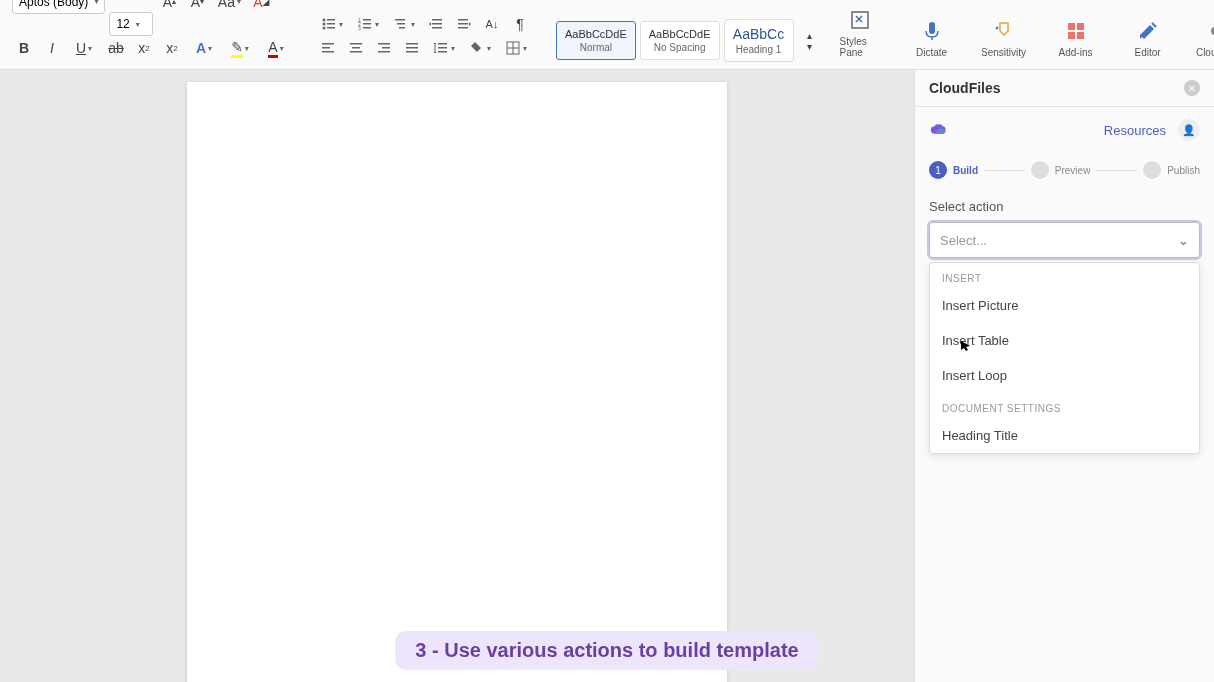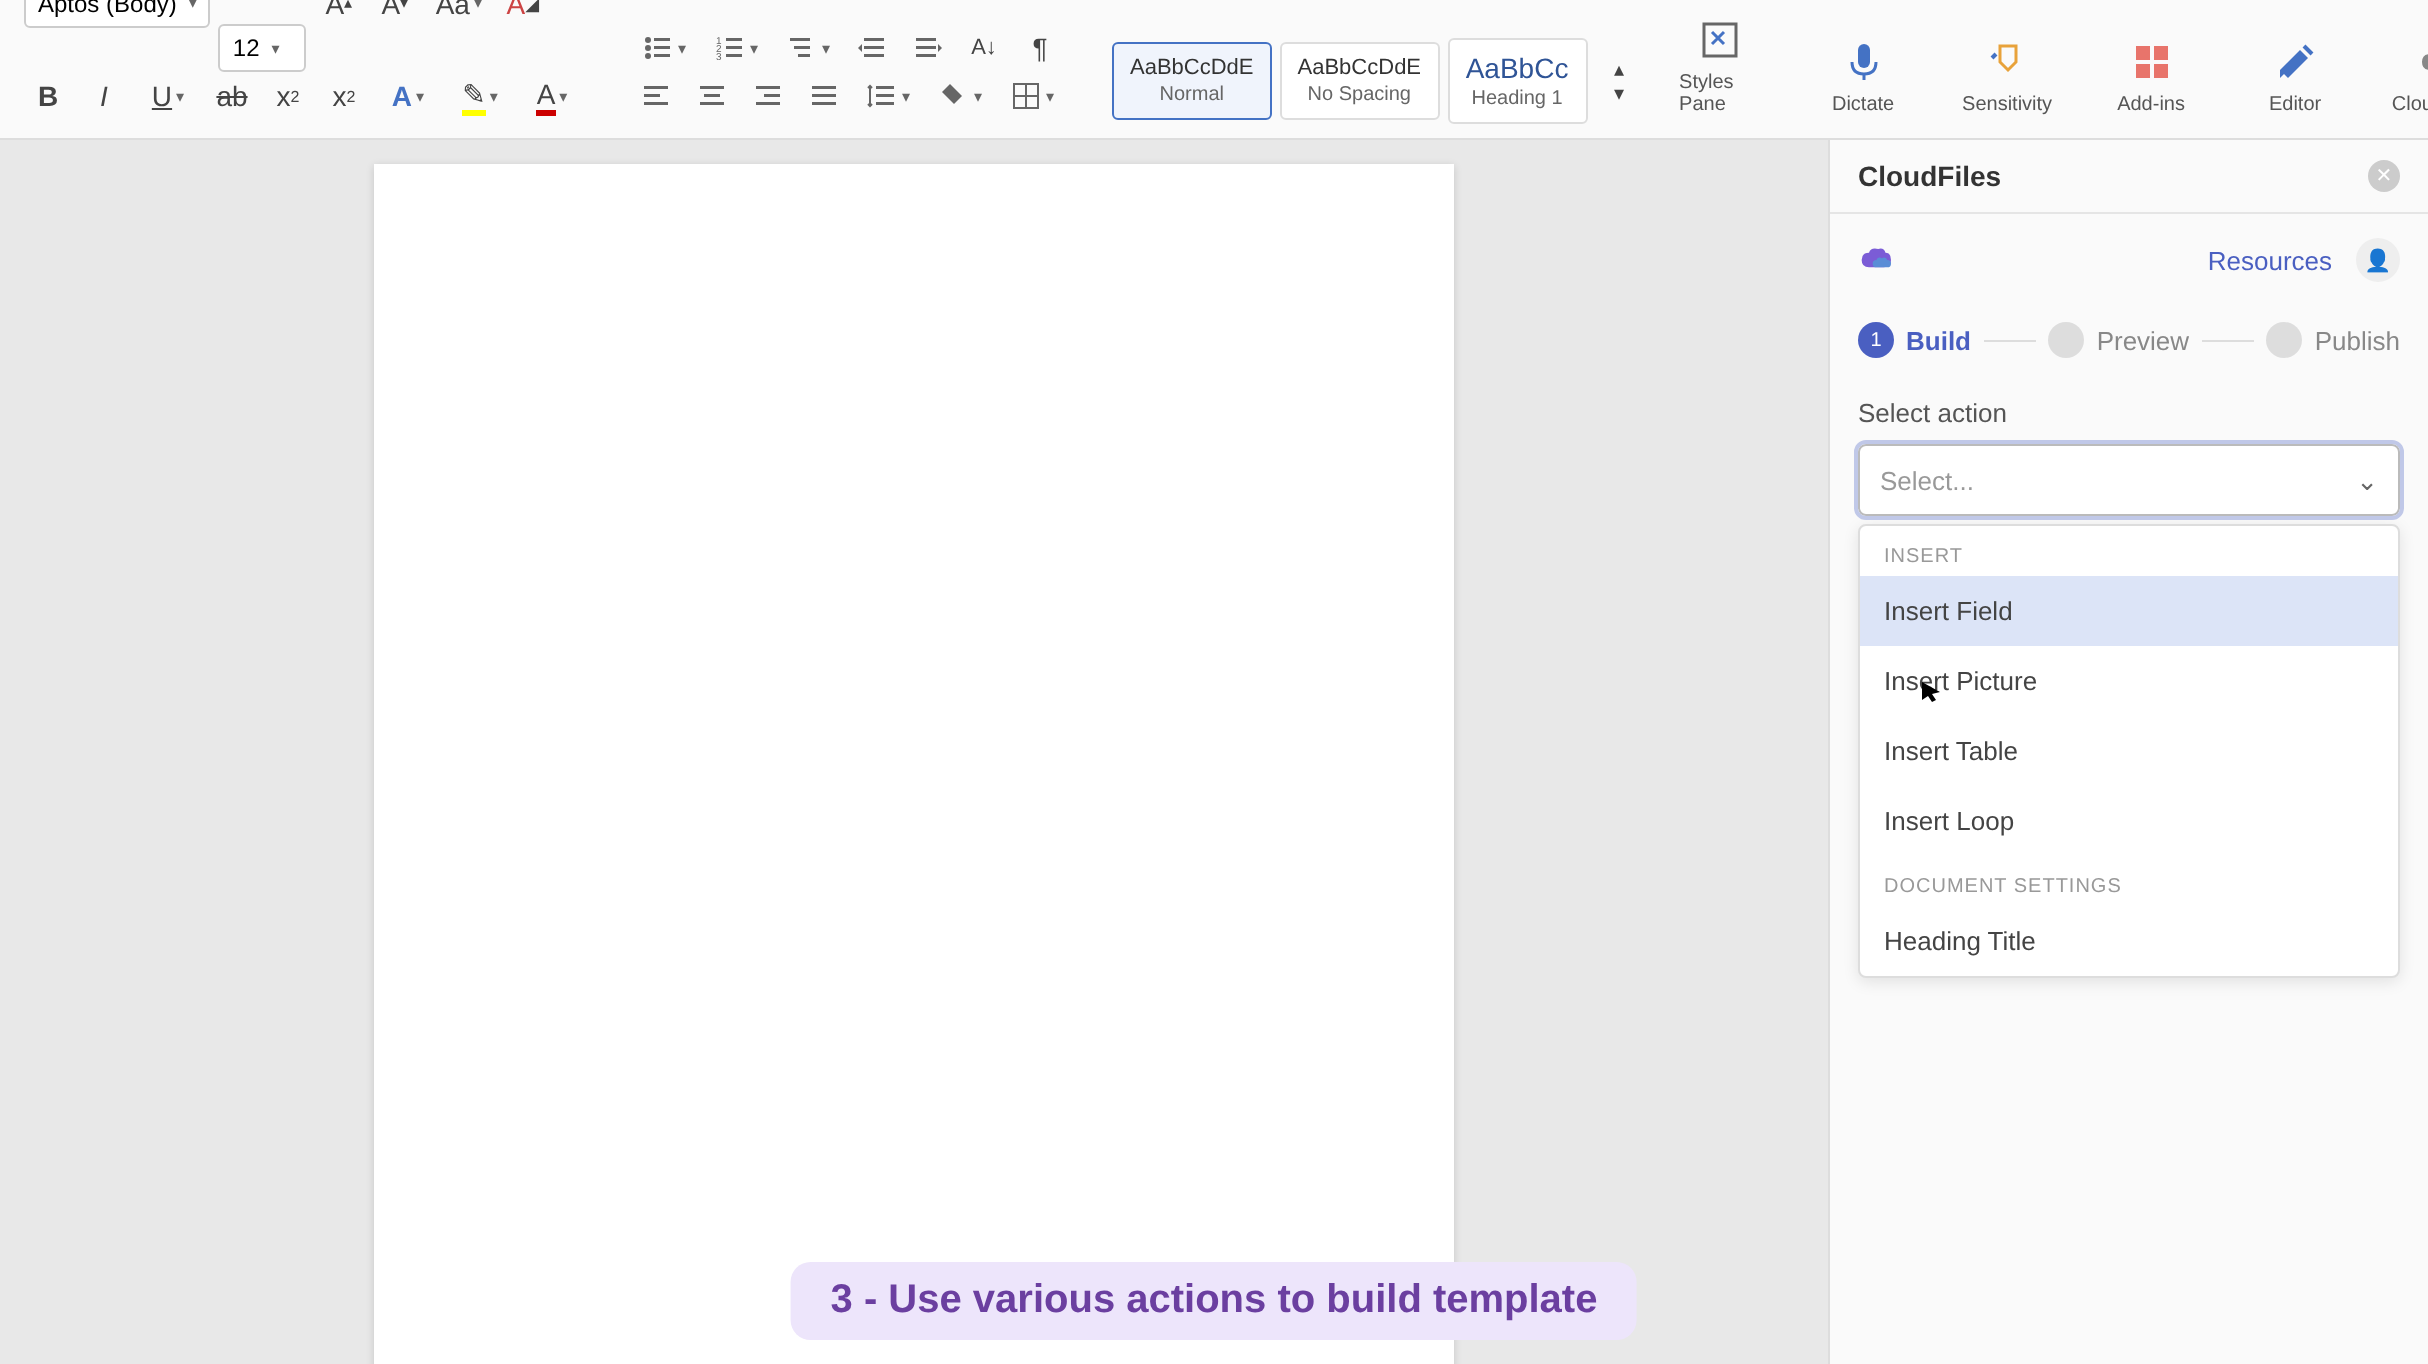--- a/index.html
+++ b/index.html
@@ -43,21 +43,21 @@
 .panel-topbar { display: flex; align-items: center; gap: 12px; margin-bottom: 20px; }
 .cf-logo { width: 22px; height: 16px; }
 .spacer { flex: 1; }
 .resources-link { font-size: 13px; color: #4a5fc1; cursor: pointer; }
 .user-icon { width: 22px; height: 22px; border-radius: 50%; background: #eee; display: flex; align-items: center; justify-content: center; font-size: 11px; color: #888; }
 
 .steps { display: flex; align-items: center; gap: 6px; margin-bottom: 20px; }
 .step { display: flex; align-items: center; gap: 6px; }
 .step-num { width: 18px; height: 18px; border-radius: 50%; background: #ddd; color: #fff; font-size: 10px; display: flex; align-items: center; justify-content: center; }
 .step-num.active { background: #4a5fc1; }
-.step-label { font-size: 13px; color: #888; }
+.step-label { font-size: 10px; color: #888; }
 .step-label.active { color: #4a5fc1; font-weight: 600; }
 .step-line { flex: 1; height: 1px; background: #ddd; }
 
 .section-label { font-size: 13px; color: #555; margin-bottom: 8px; }
 .select-box { width: 100%; height: 36px; border: 1px solid #bbb; border-radius: 4px; background: #fff; padding: 0 10px; display: flex; align-items: center; font-size: 13px; color: #999; cursor: pointer; outline: 2px solid #c0c8e8; }
 .select-box .caret-down { margin-left: auto; color: #666; }
 
 .dropdown { margin-top: 4px; border: 1px solid #ddd; border-radius: 4px; background: #fff; box-shadow: 0 2px 8px rgba(0,0,0,0.1); overflow: hidden; }
 .dd-group-label { font-size: 10px; color: #999; letter-spacing: 0.5px; padding: 10px 12px 4px; }
 .dd-item { padding: 10px 12px; font-size: 13px; color: #444; cursor: pointer; }
@@ -365,21 +365,20 @@
     </div>
 
     <div class="section-label">Select action</div>
     <div class="select-box">
       <span>Select...</span>
       <span class="caret-down">⌄</span>
     </div>
 
     <div class="dropdown">
       <div class="dd-group-label">INSERT</div>
-      <div class="dd-item highlighted">Insert Field</div>
       <div class="dd-item">Insert Picture</div>
       <div class="dd-item">Insert Table</div>
       <div class="dd-item">Insert Loop</div>
       <div class="dd-group-label">DOCUMENT SETTINGS</div>
       <div class="dd-item">Heading Title</div>
     </div>
   </div>
 </div>
 
 <svg class="cursor-arrow" style="top:340px; left:960px" viewBox="0 0 12 12">

